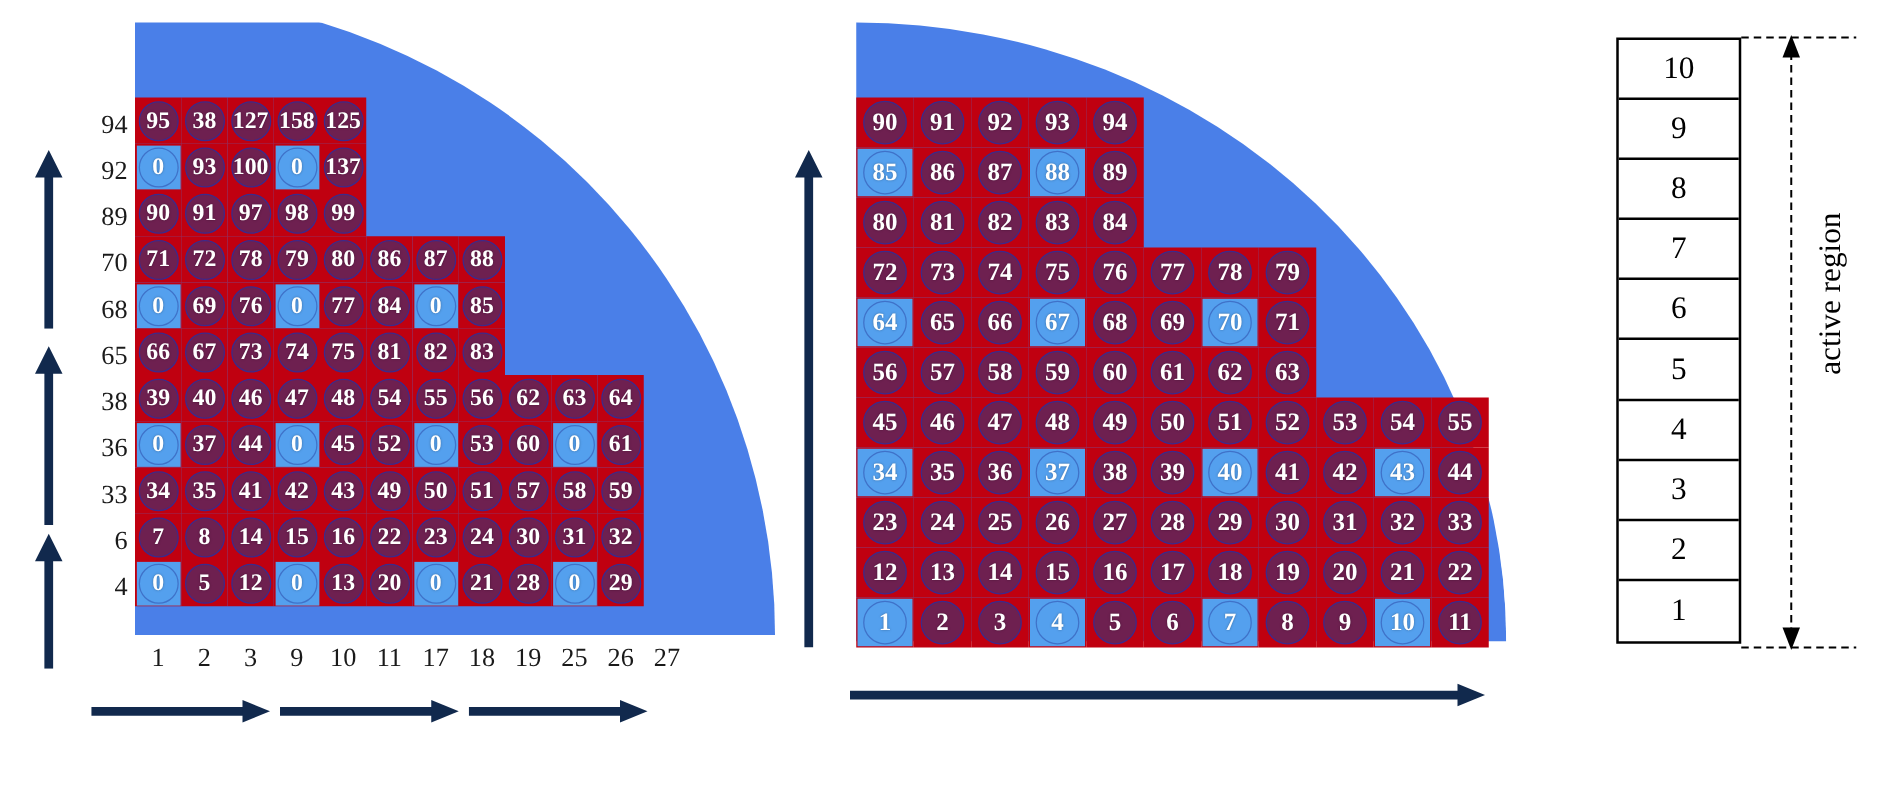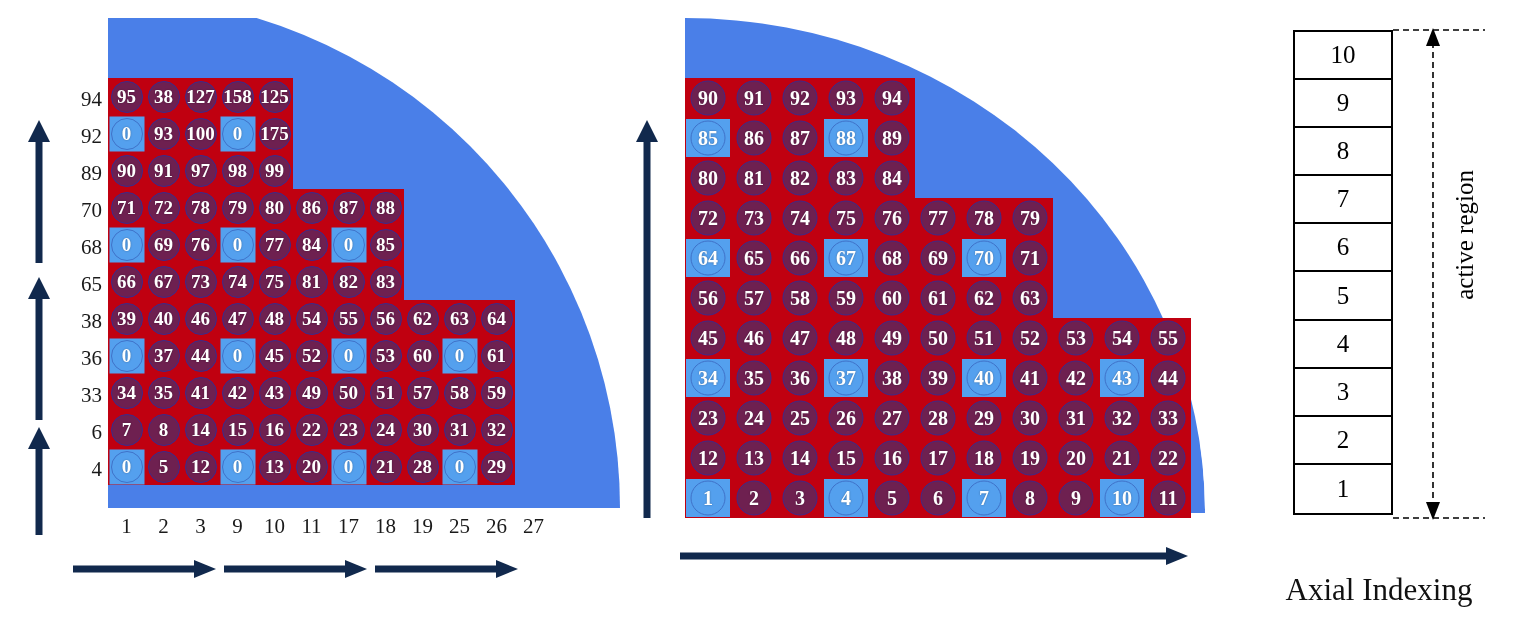--- a/index.html
+++ b/index.html
@@ -148,21 +148,21 @@
           <div class="pin" style="width: 30px; height: 30px;"></div>
           <span class="num">100</span>
         </div>
         <div class="cell gt" style="width: 37px; height: 37px; font-size: 19px;">
           <div class="gtbox" style="width: 35px; height: 35px;"></div>
           <div class="pin" style="width: 30px; height: 30px;"></div>
           <span class="num">0</span>
         </div>
         <div class="cell" style="width: 37px; height: 37px; font-size: 19px;">
           <div class="pin" style="width: 30px; height: 30px;"></div>
-          <span class="num">175</span>
+          <span class="num">137</span>
         </div>
       </div>
       <div class="grow" style="left: 0px; top: 74px;">
         <div class="cell" style="width: 37px; height: 37px; font-size: 19px;">
           <div class="pin" style="width: 30px; height: 30px;"></div>
           <span class="num">90</span>
         </div>
         <div class="cell" style="width: 37px; height: 37px; font-size: 19px;">
           <div class="pin" style="width: 30px; height: 30px;"></div>
           <span class="num">91</span>
@@ -1050,14 +1050,13 @@
   <svg style="position:absolute;left:130px;top:24px;" width="110" height="500" viewBox="0 0 110 500">
     <line x1="8" y1="6" x2="100" y2="6" stroke="#000" stroke-width="1.6" stroke-dasharray="6,4"></line>
     <line x1="8" y1="494" x2="100" y2="494" stroke="#000" stroke-width="1.6" stroke-dasharray="6,4"></line>
     <line x1="48" y1="18" x2="48" y2="482" stroke="#000" stroke-width="1.6" stroke-dasharray="6,4"></line>
     <polygon points="48,4 41,22 55,22" fill="#000"></polygon>
     <polygon points="48,496 41,478 55,478" fill="#000"></polygon>
   </svg>
 
   <div class="axlabel" style="left:196px;top:170px;">active region</div>
 
-  <div class="caption" style="left:-5px;top:572px;width:258px;">Axial Indexing</div>
 </div>
 
 </body></html>

